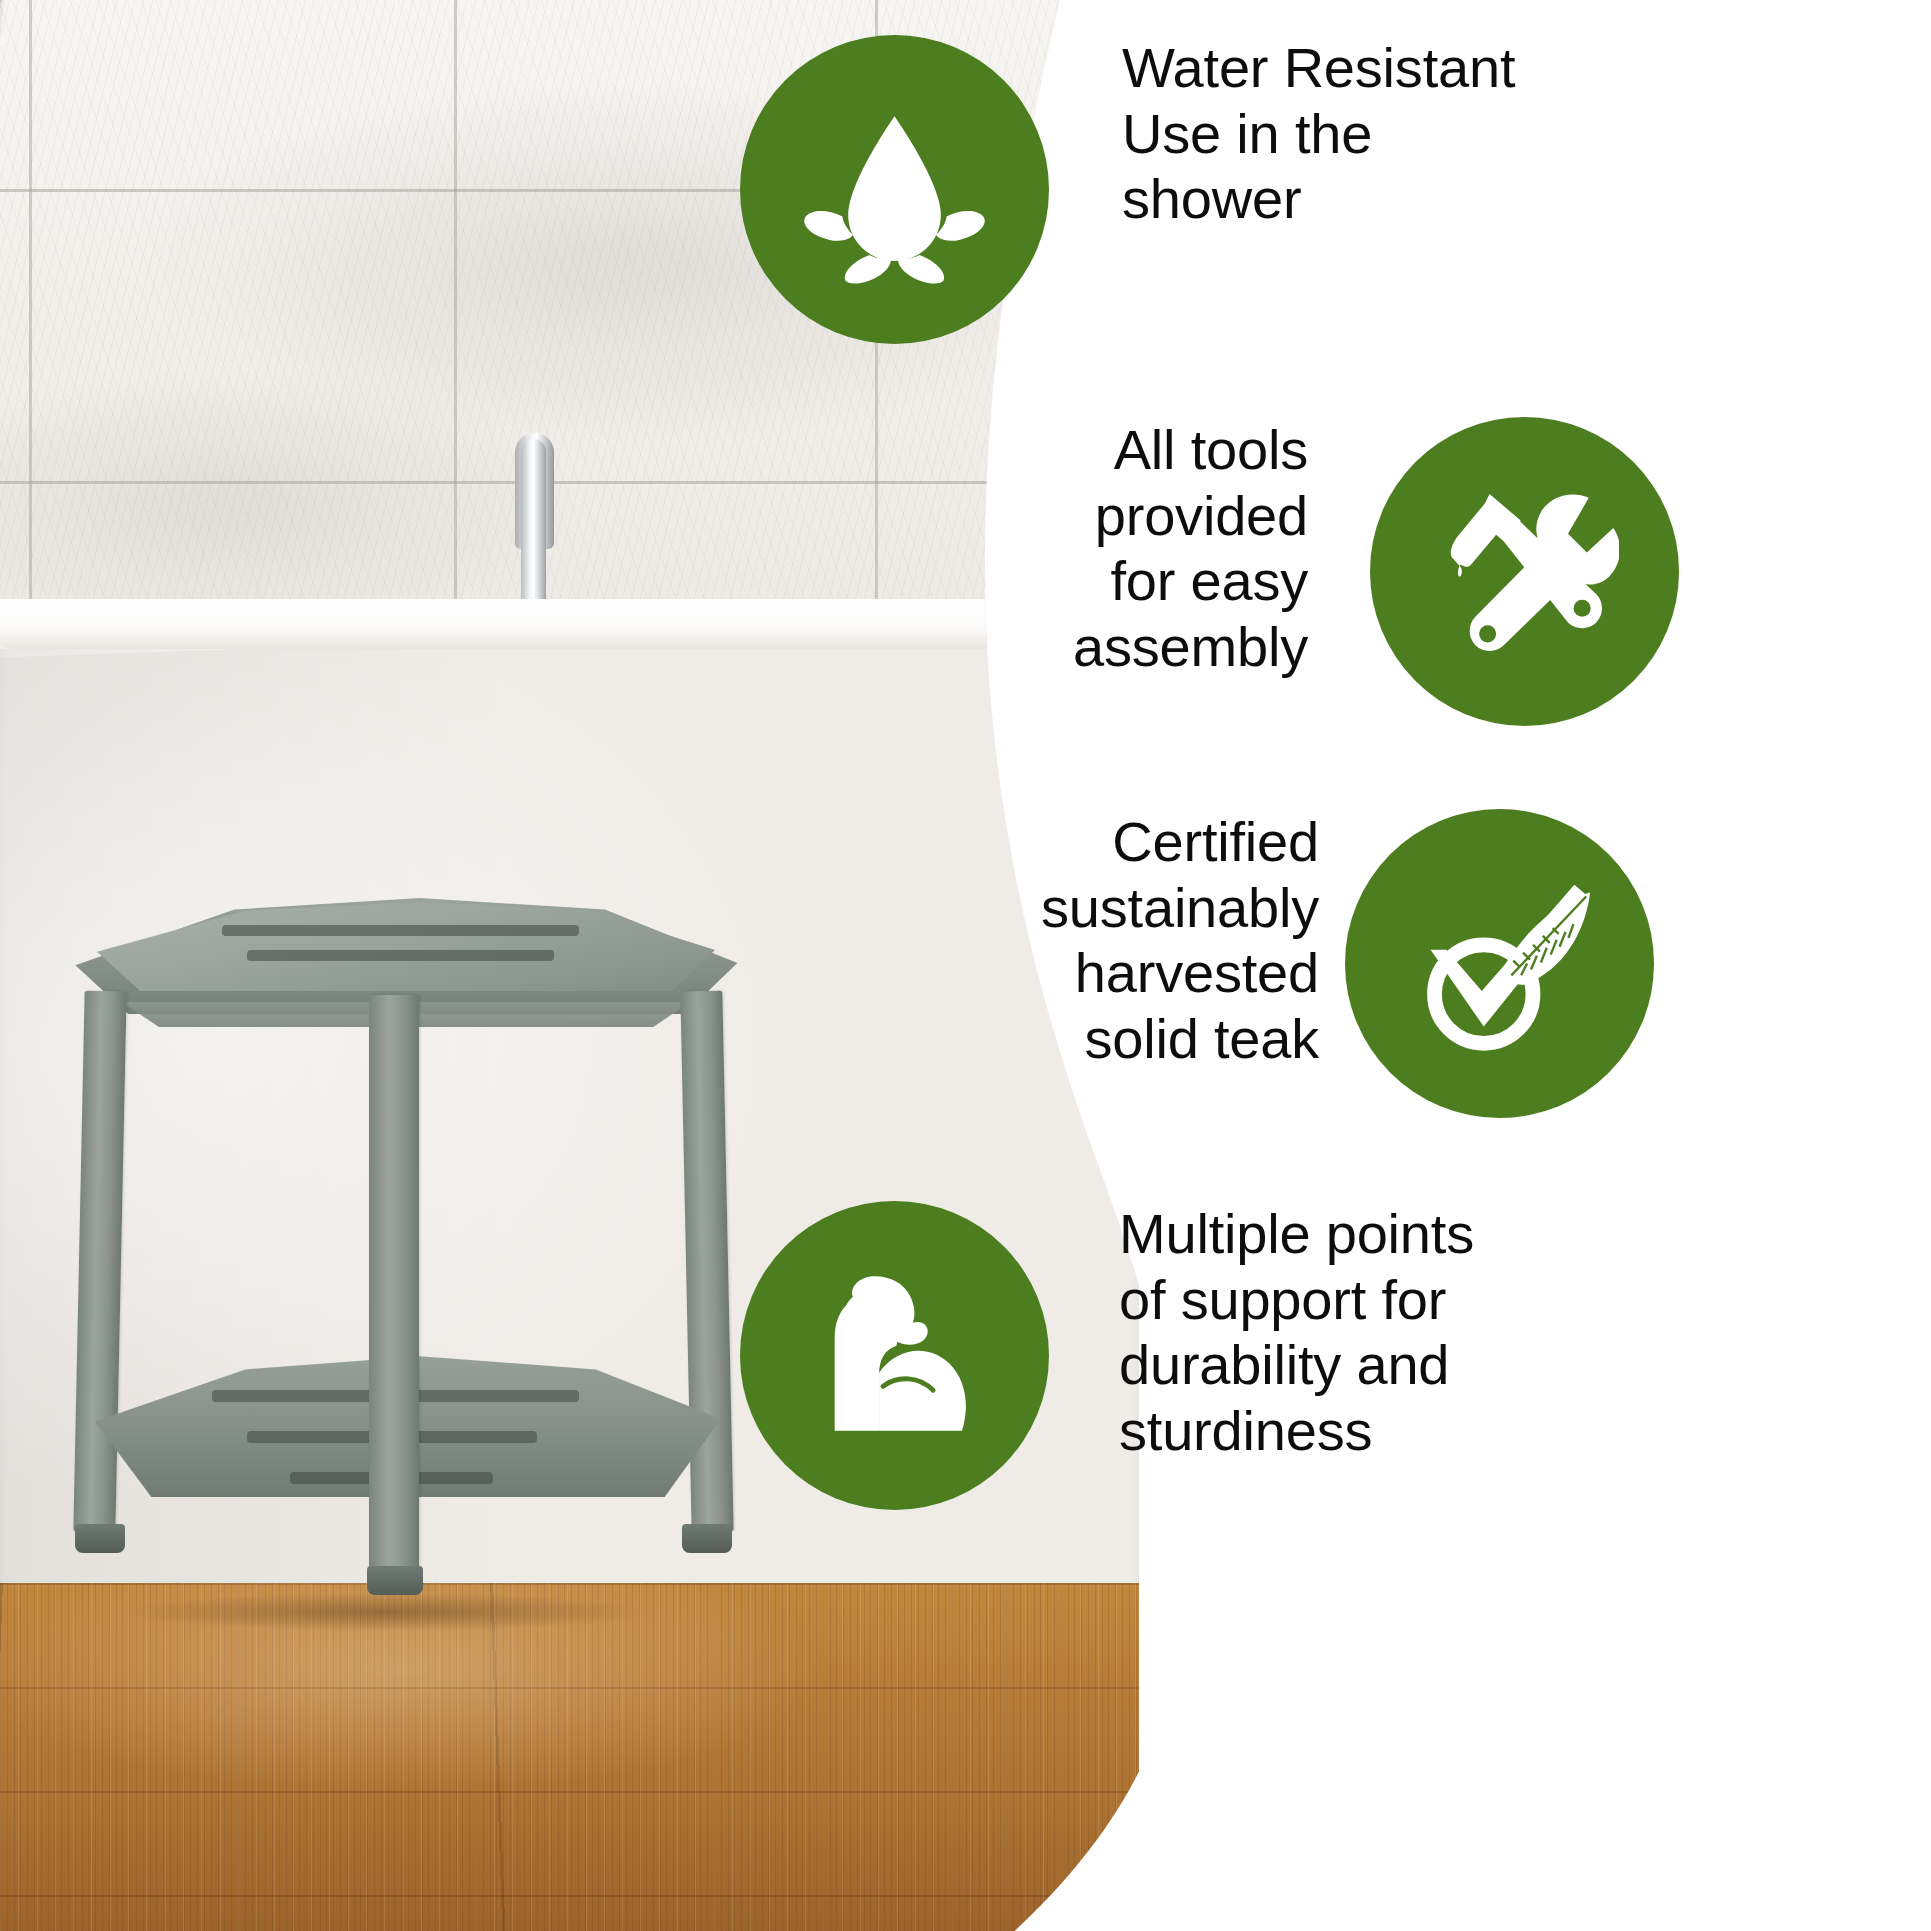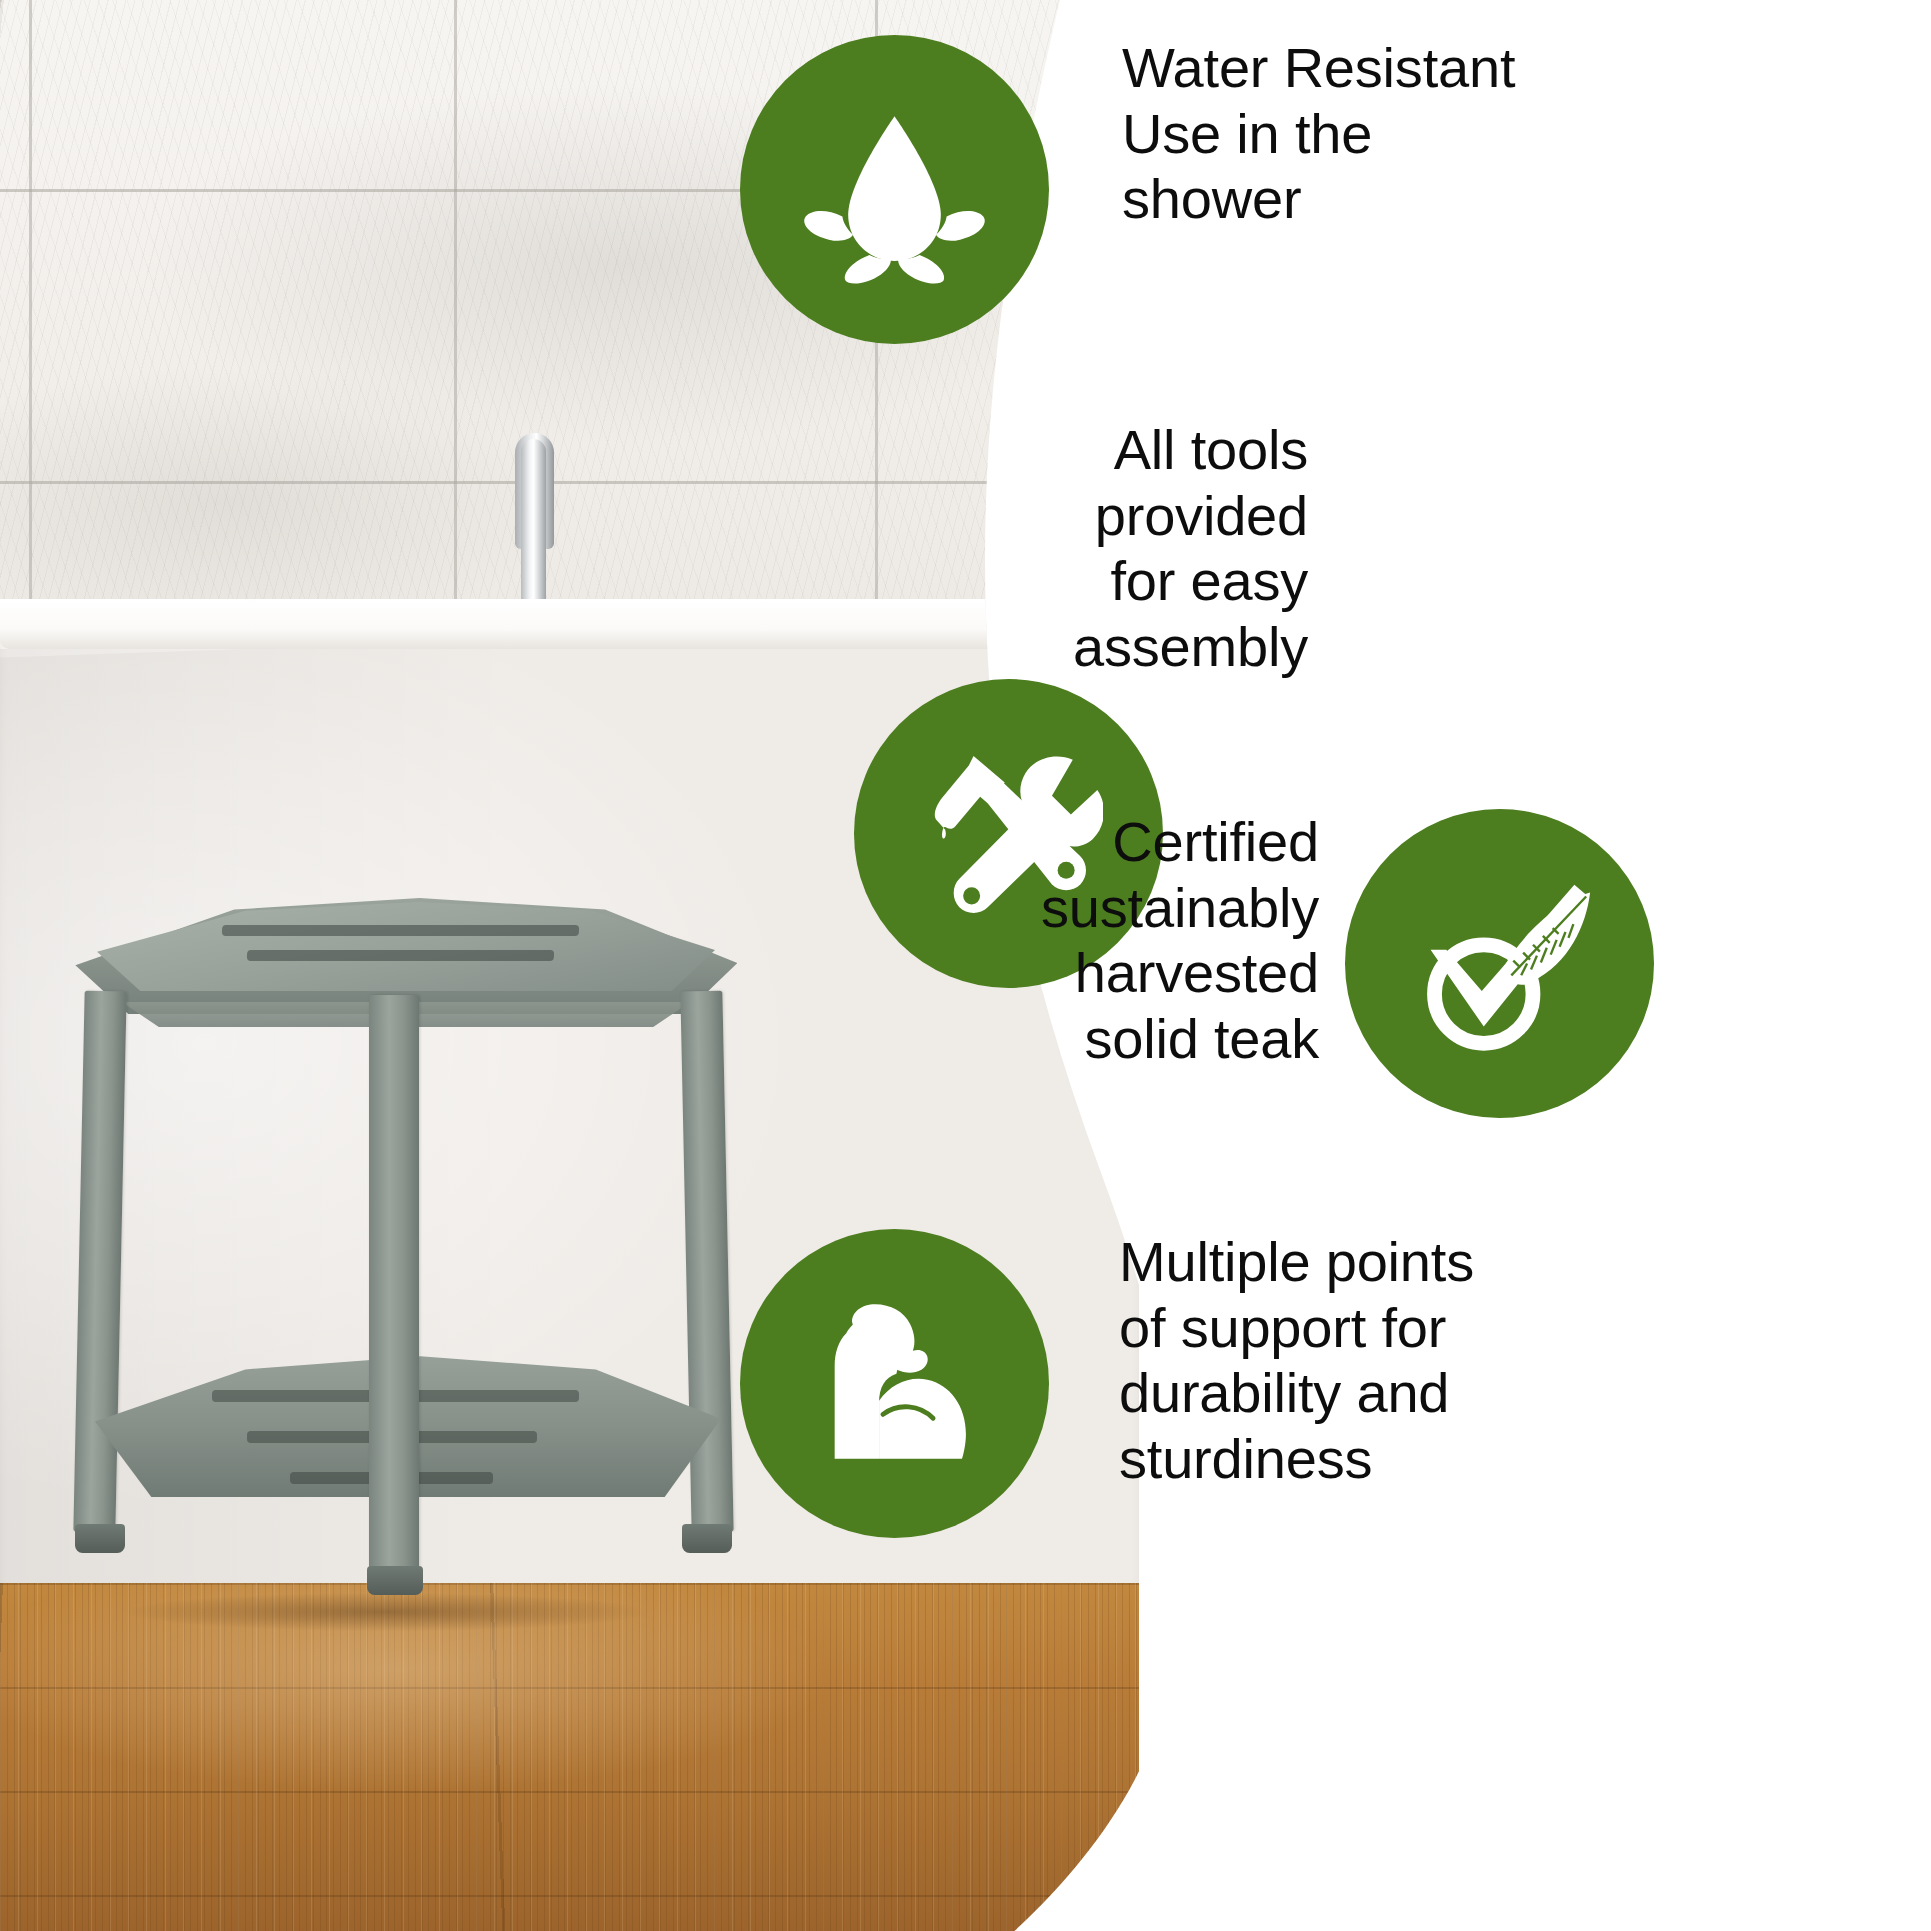--- a/index.html
+++ b/index.html
@@ -180,29 +180,29 @@
     letter-spacing:-0.2px;
     white-space:pre-line;
     font-weight:400;
   }
 
   
   #feature-0{left:740px;top:35px;}
   #feature-0 .circle{width:309px;height:309px;}
   #feature-0 .f-text{margin-left:73px;text-align:left;width:406px;}
 
-  #feature-1{left:854px;top:417px;flex-direction:column;}
+  #feature-1{left:854px;top:417px;}
   #feature-1 .circle{width:309px;height:309px;order:1;}
   #feature-1 .f-text{order:0;margin-right:62px;text-align:right;width:454px;}
 
   #feature-2{left:846px;top:809px;}
   #feature-2 .circle{width:309px;height:309px;order:1;}
   #feature-2 .f-text{order:0;margin-right:26px;text-align:right;width:473px;}
 
-  #feature-3{left:740px;top:1229px;}
+  #feature-3{left:740px;top:1201px;}
   #feature-3 .circle{width:309px;height:309px;}
   #feature-3 .f-text{margin-left:70px;text-align:left;width:463px;}
 </style>
 </head>
 <body>
 
 <div class="canvas">
 
   <div class="photo-wrap">
     <div class="photo">

